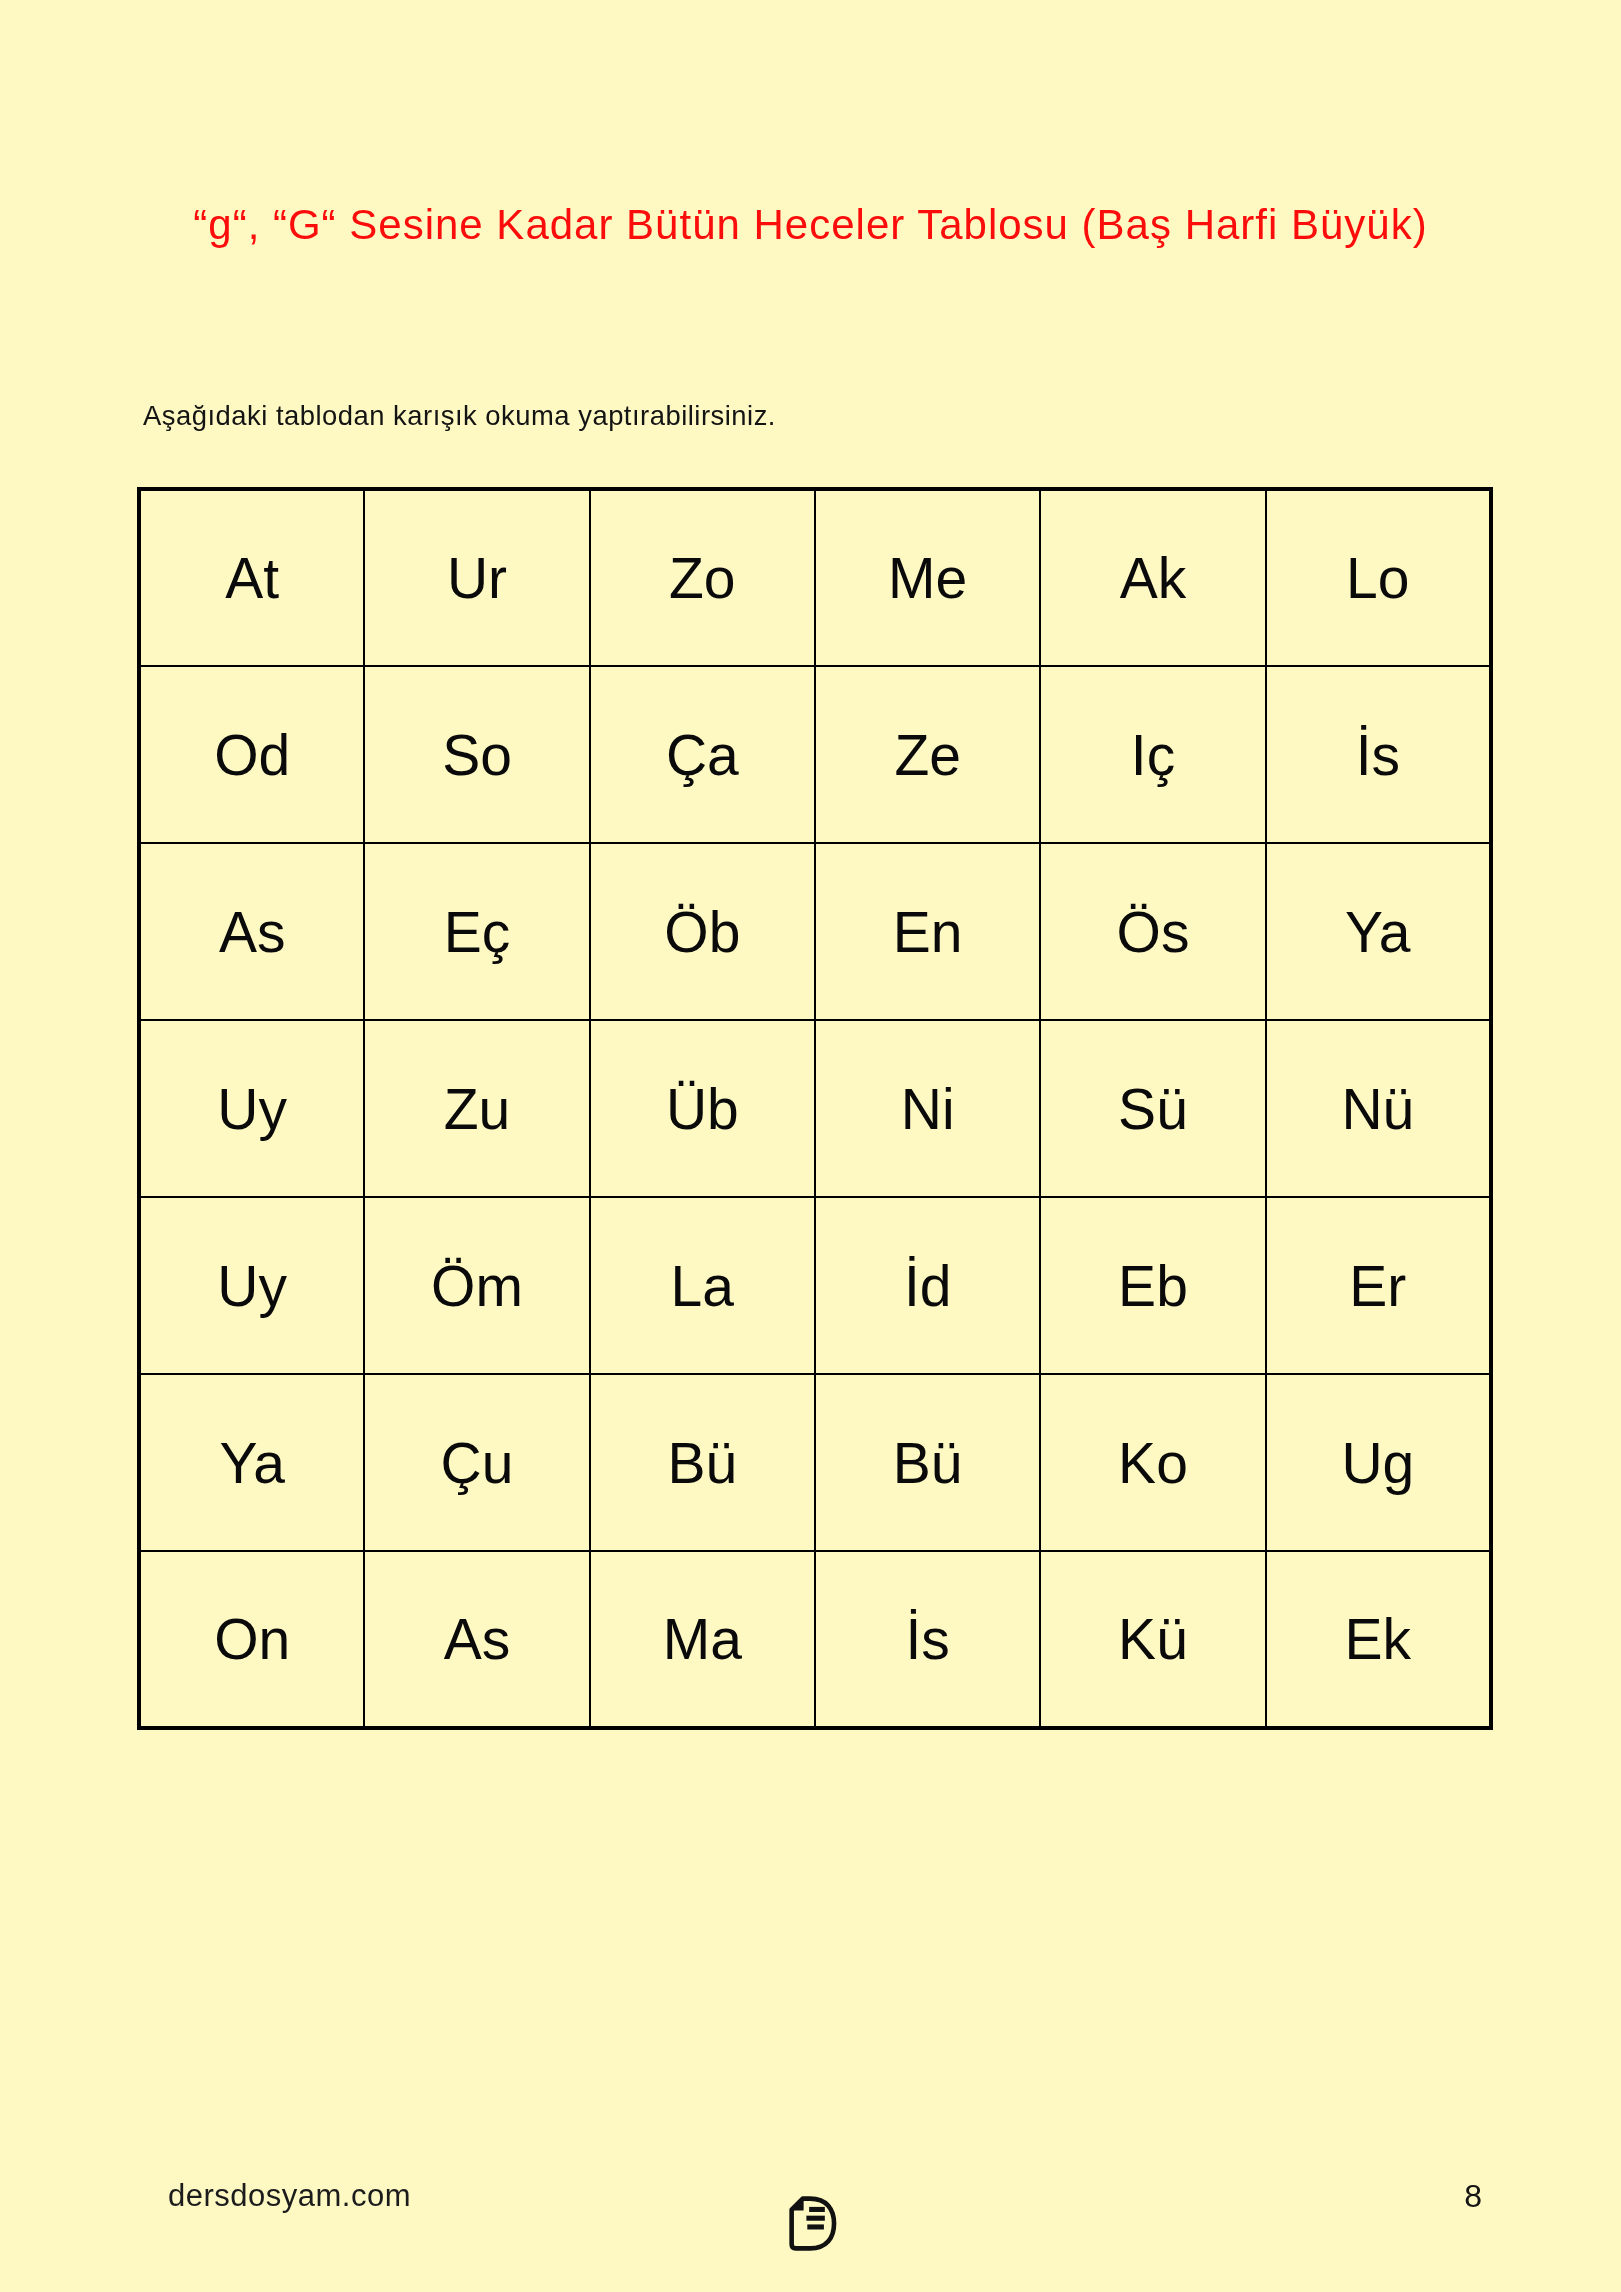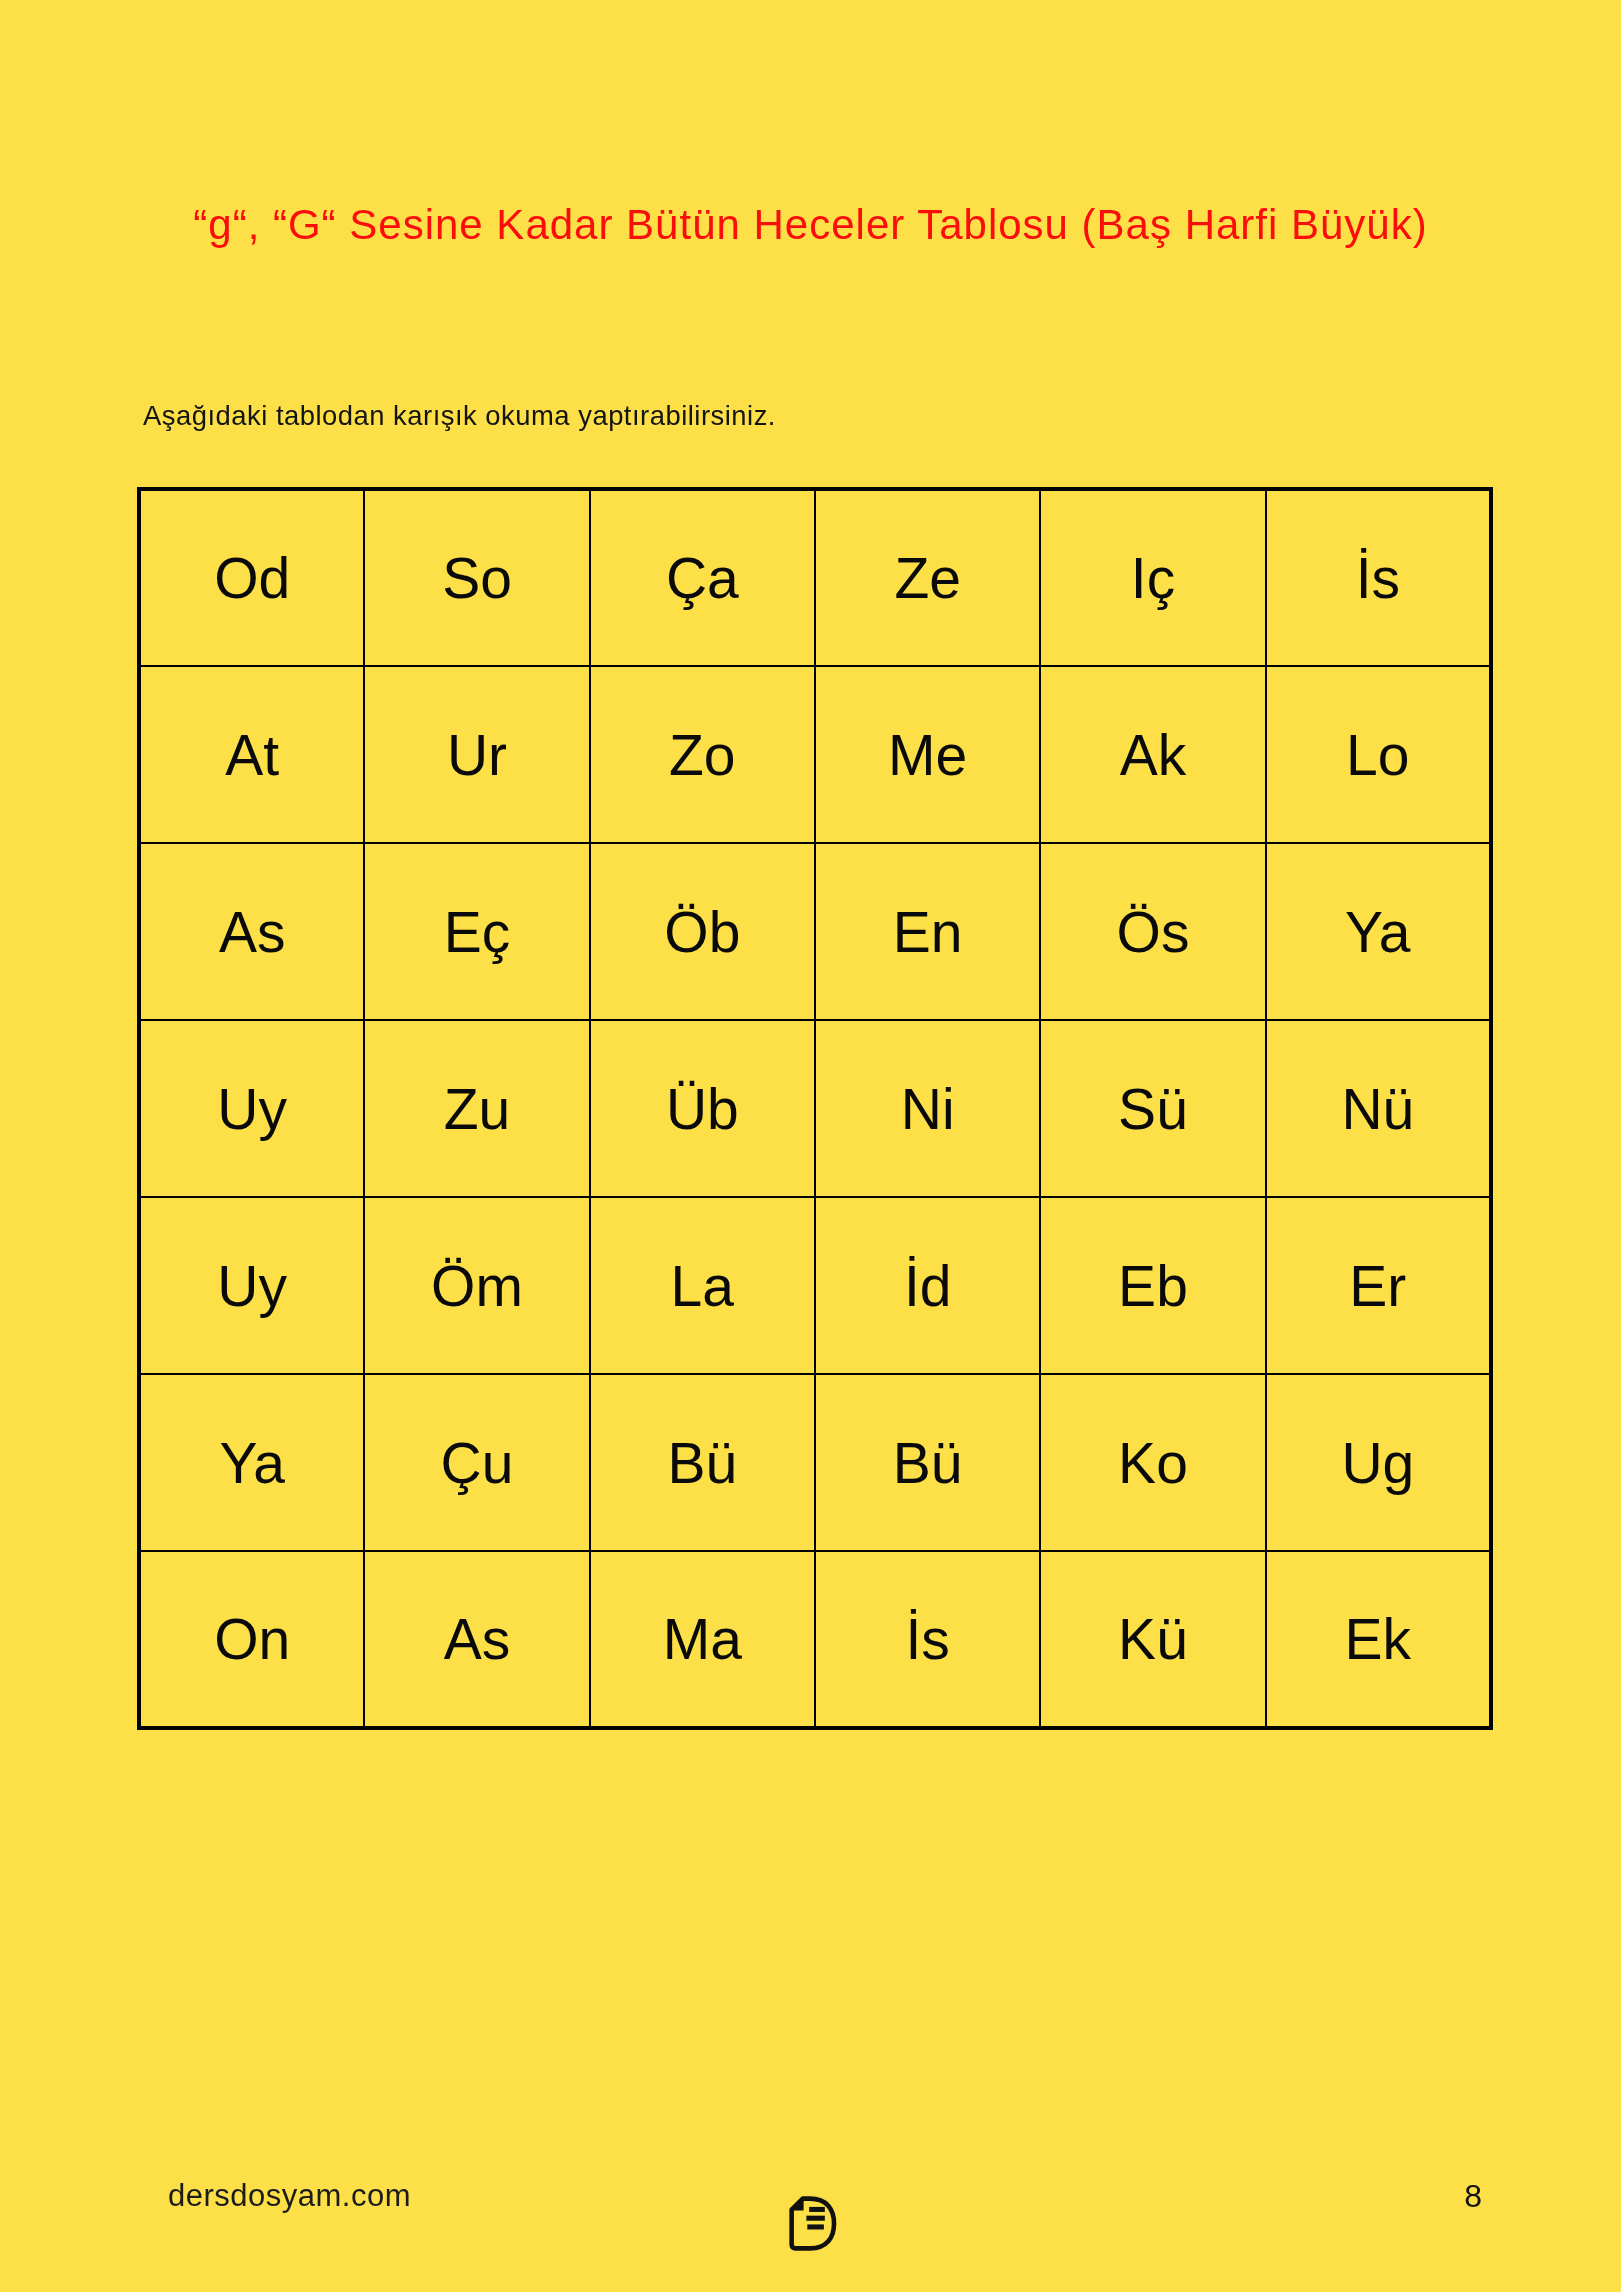--- a/index.html
+++ b/index.html
@@ -3,21 +3,21 @@
 <meta charset="utf-8">
 <style>
   * { margin: 0; padding: 0; box-sizing: border-box; }
   html, body { background: #ffffff; }
   body { font-family: "Liberation Sans", sans-serif; }
 
   .page {
     position: relative;
     width: 1621px;
     height: 2293px;
-    background: #fde047;
+    background: #fef9c3;
     overflow: hidden;
   }
 
   .title {
     position: absolute;
     top: 201px;
     left: 0;
     width: 100%;
     text-align: center;
     font-size: 42px;
@@ -88,34 +88,34 @@
 
 <div class="page">
 
   <h1 class="title" style="color: rgb(251, 13, 12);">“g“, “G“ Sesine Kadar Bütün Heceler Tablosu (Baş Harfi Büyük)</h1>
 
   <p class="subtitle">Aşağıdaki tablodan karışık okuma yaptırabilirsiniz.</p>
 
   <table class="syllable-table">
     <tbody>
         <tr>
+          <td>At</td>
+          <td>Ur</td>
+          <td>Zo</td>
+          <td>Me</td>
+          <td>Ak</td>
+          <td>Lo</td>
+        </tr>
+        <tr>
           <td>Od</td>
           <td>So</td>
           <td>Ça</td>
           <td>Ze</td>
           <td>Iç</td>
           <td>İs</td>
-        </tr>
-        <tr>
-          <td>At</td>
-          <td>Ur</td>
-          <td>Zo</td>
-          <td>Me</td>
-          <td>Ak</td>
-          <td>Lo</td>
         </tr>
         <tr>
           <td>As</td>
           <td>Eç</td>
           <td>Öb</td>
           <td>En</td>
           <td>Ös</td>
           <td>Ya</td>
         </tr>
         <tr>

